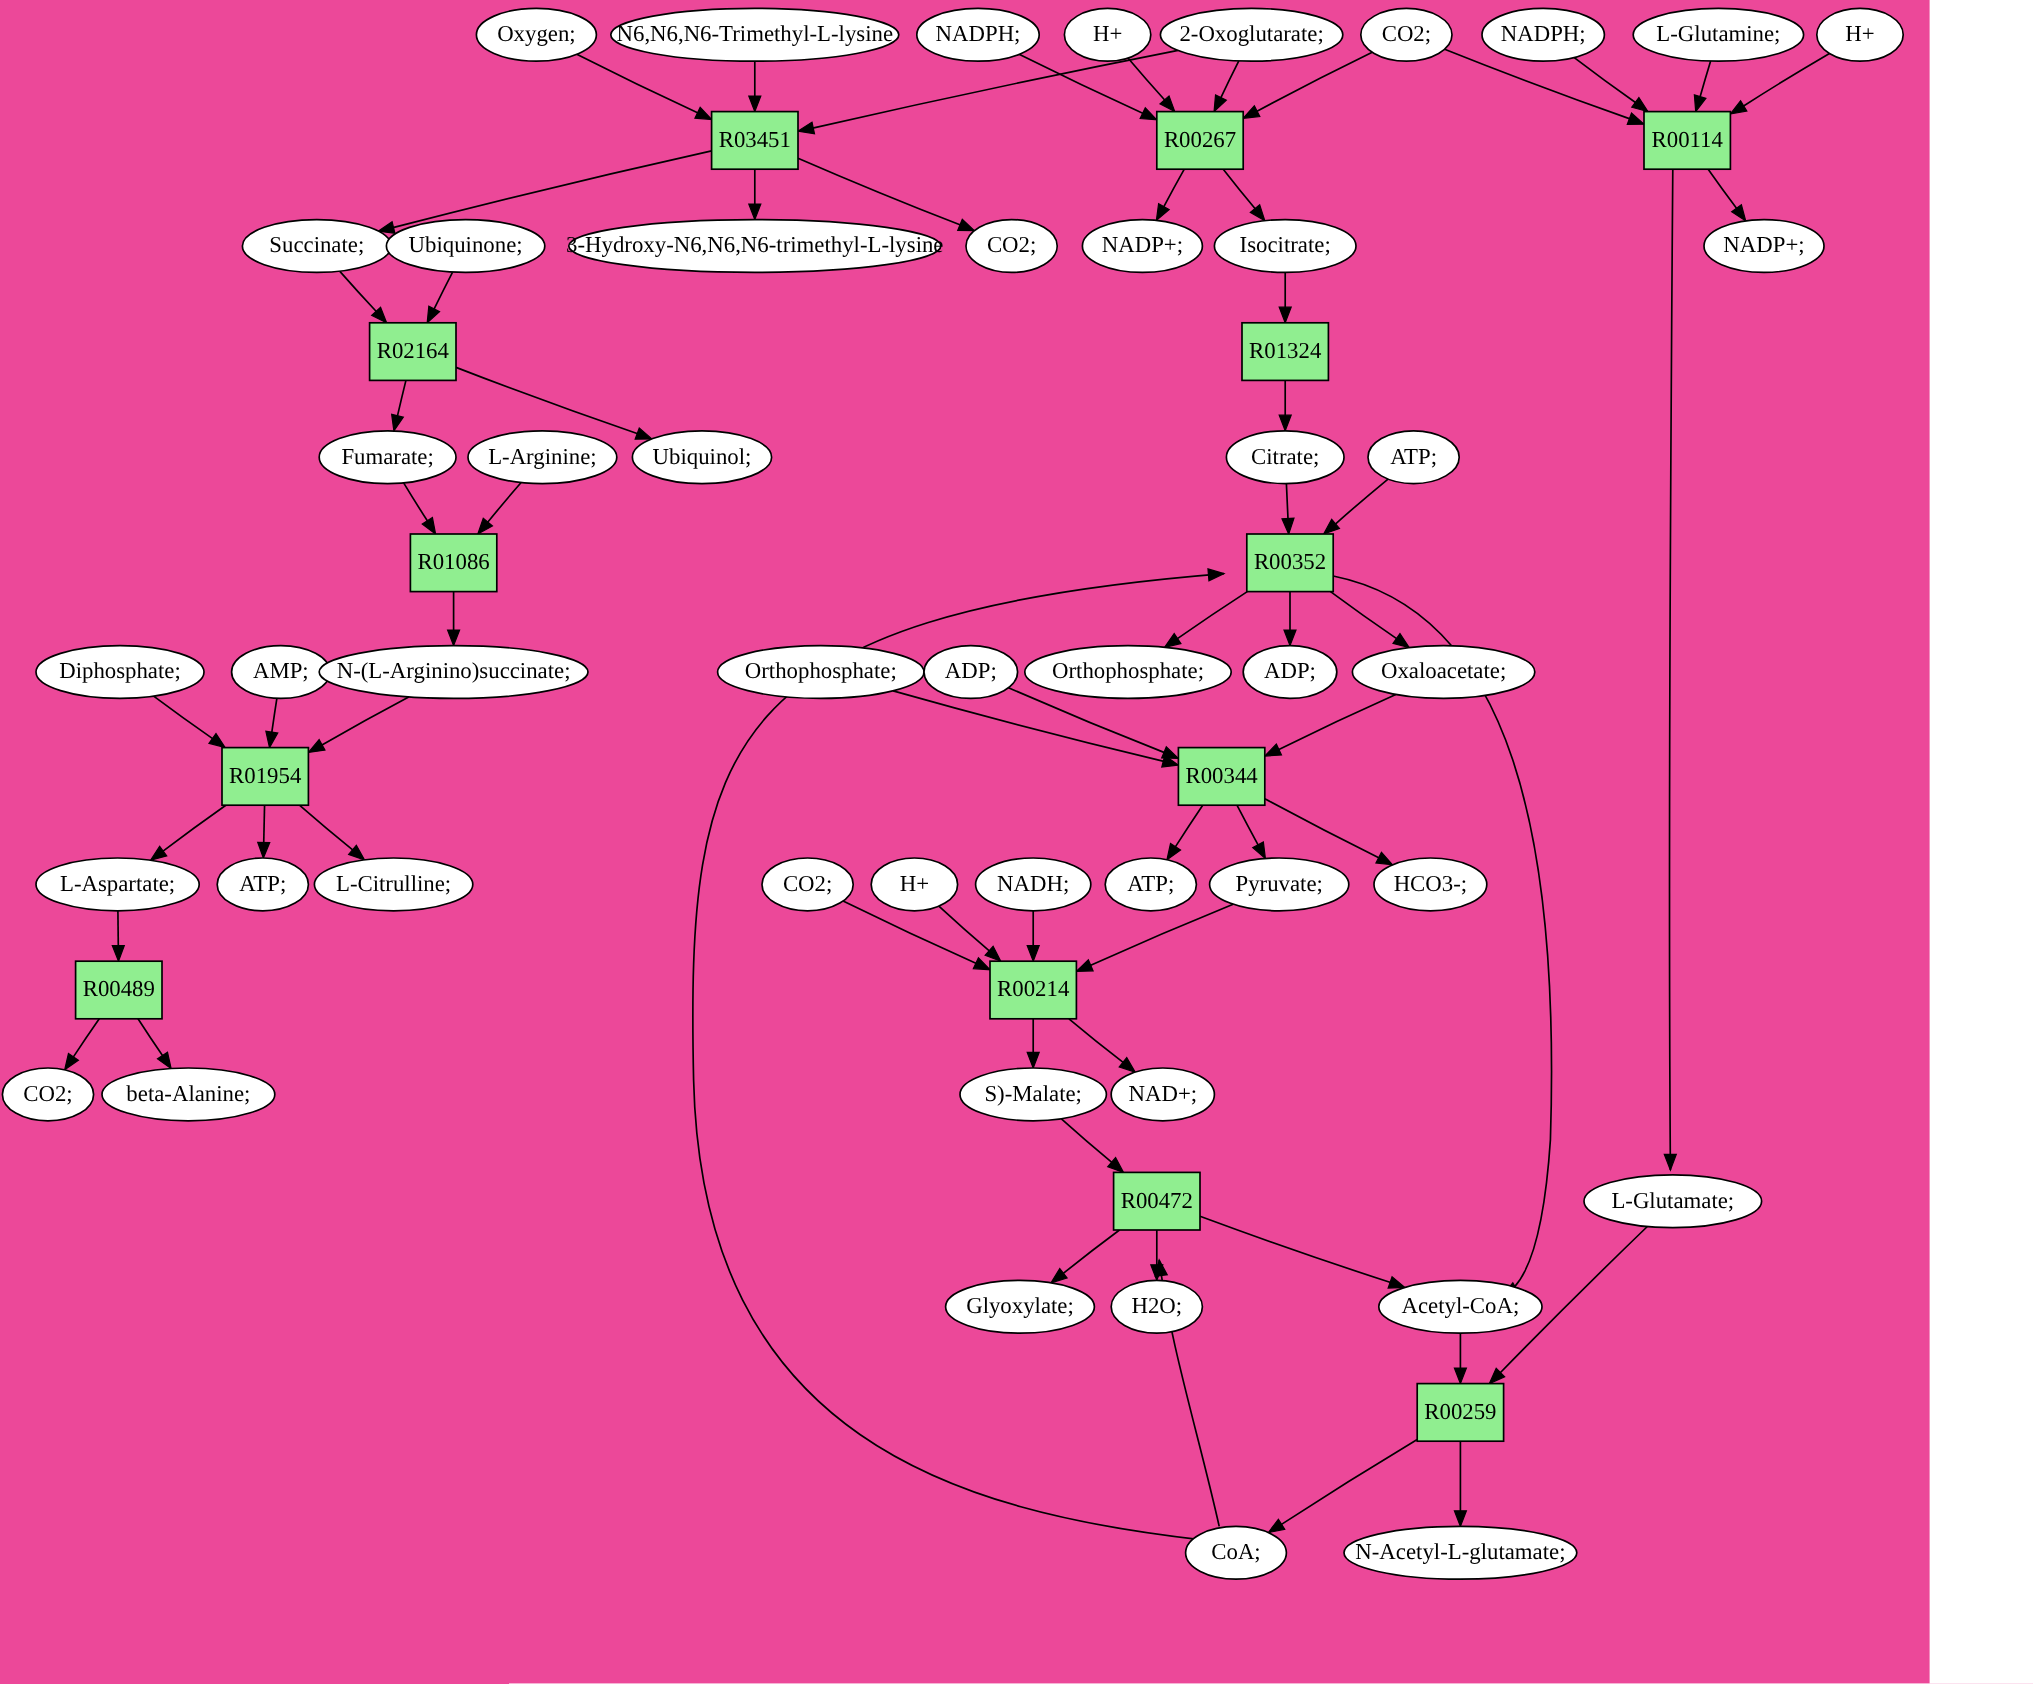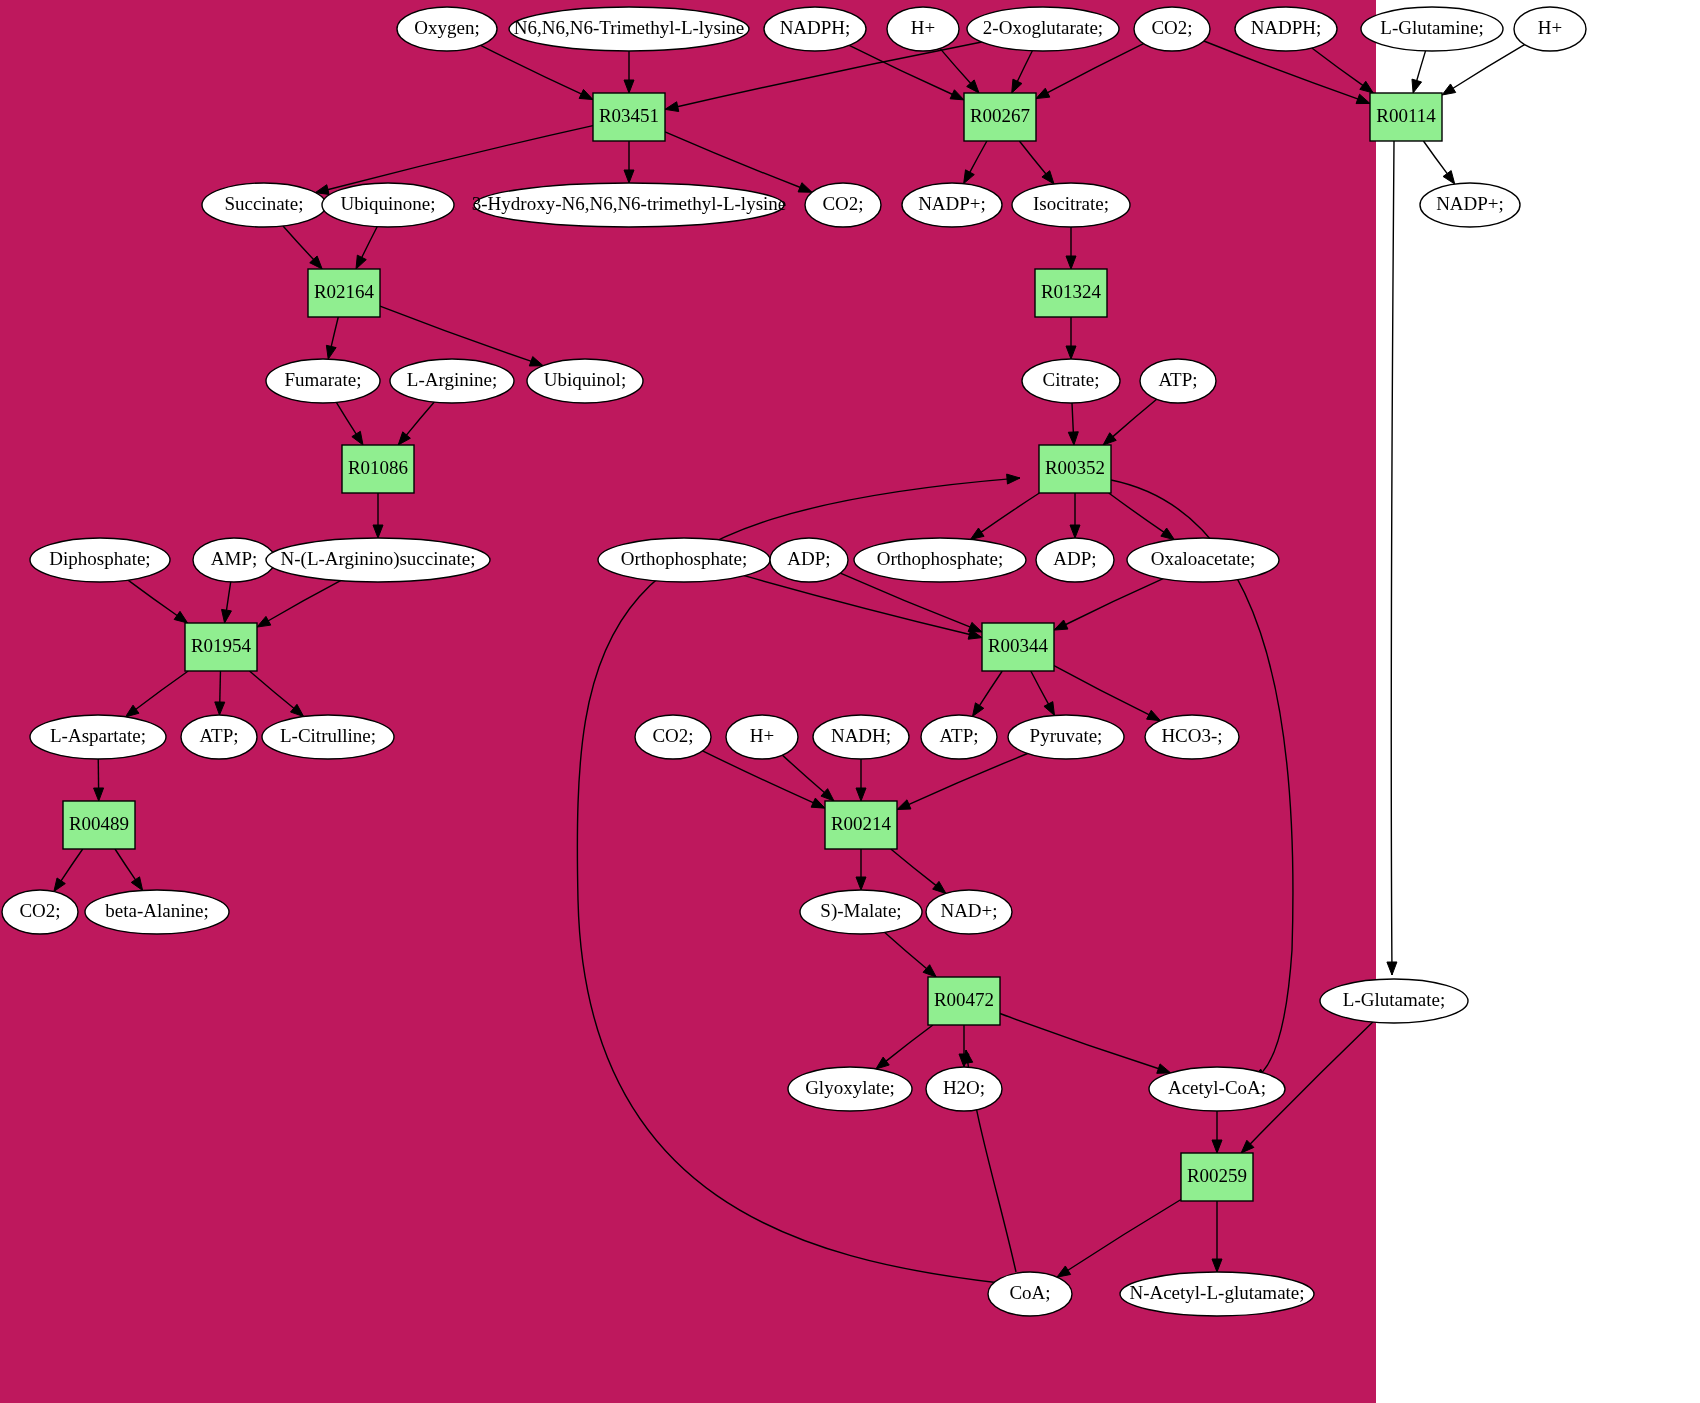--- a/index.html
+++ b/index.html
@@ -2,23 +2,23 @@
 <html><head>
 <meta charset="utf-8">
 <style>
   html, body {
     margin: 0;
     padding: 0;
     background: #ffffff;
   }
   #canvas {
     position: relative;
-    width: 1376px;
+    width: 1608px;
     height: 1403px;
-    background: #be185d;
+    background: #ec4899;
     font-family: "Liberation Serif", "DejaVu Serif", serif;
   }
   svg#graph {
     position: absolute;
     top: 0; left: 0;
     width: 1700px;
     height: 1403px;
   }
   .node-ellipse {
     fill: #ffffff;

